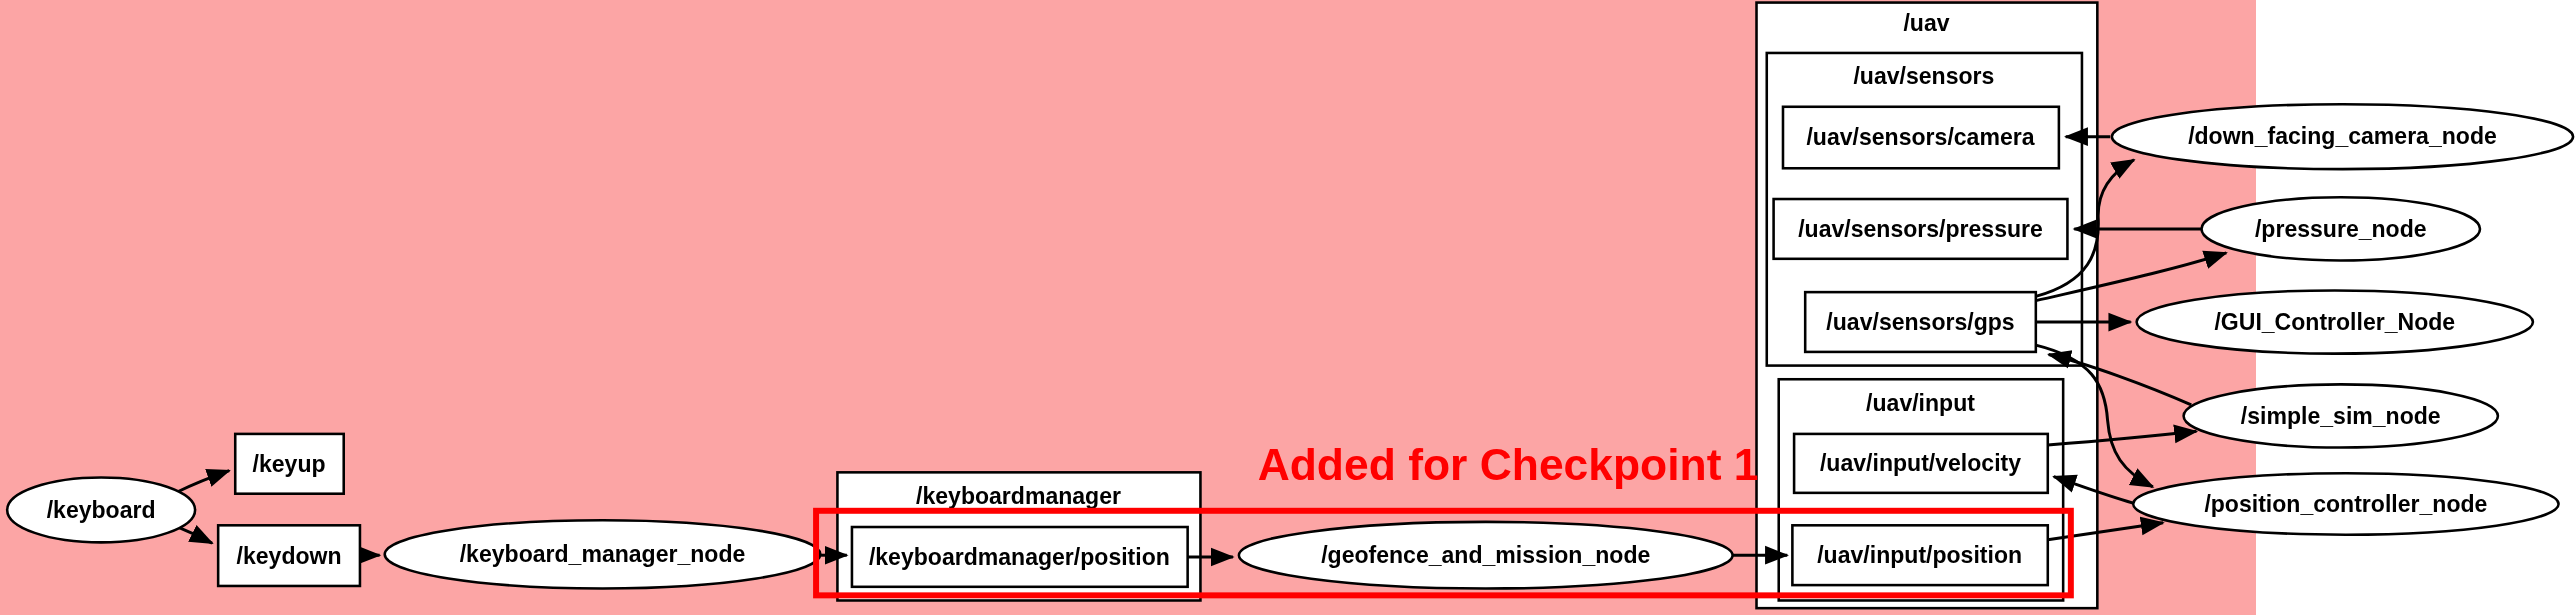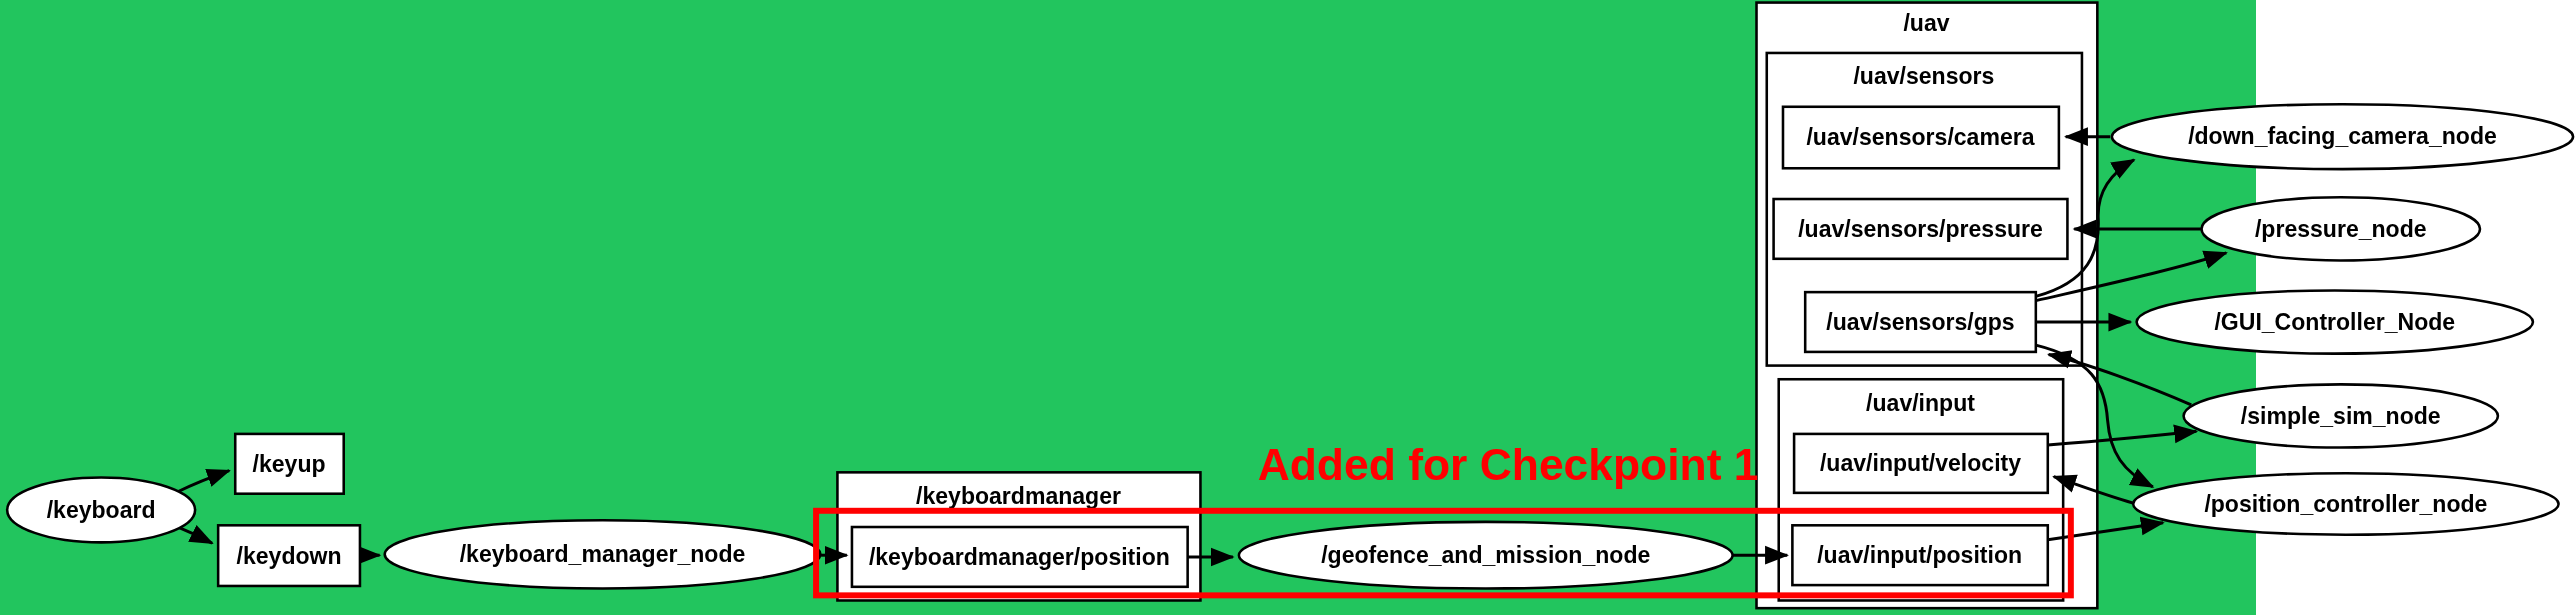--- a/index.html
+++ b/index.html
@@ -1,16 +1,16 @@
 <!DOCTYPE html>
 <html style="font-size:13.7px"><head>
 <meta charset="utf-8">
 <style>
   html,body{margin:0;padding:0;background:#ffffff;}
-  .stage{position:relative;width:2256px;height:615px;background:#22c55e;}
+  .stage{position:relative;width:2256px;height:615px;background:#fca5a5;}
   svg{display:block;}
   .cluster{fill:#ffffff;stroke:#000000;stroke-width:3;}
   .shape{fill:#ffffff;stroke:#000000;stroke-width:3;}
   .edge{fill:none;stroke:#000000;stroke-width:3.5;}
   .node-label{font:bold 27px "Liberation Sans", sans-serif;fill:#000000;text-anchor:middle;}
   .cluster-label{font:bold 27px "Liberation Sans", sans-serif;fill:#000000;text-anchor:middle;}
   .ann-rect{fill:none;stroke-width:7;}
   .ann-text{font:bold 52px "Liberation Sans", sans-serif;text-anchor:start;}
 </style>
 </head>

